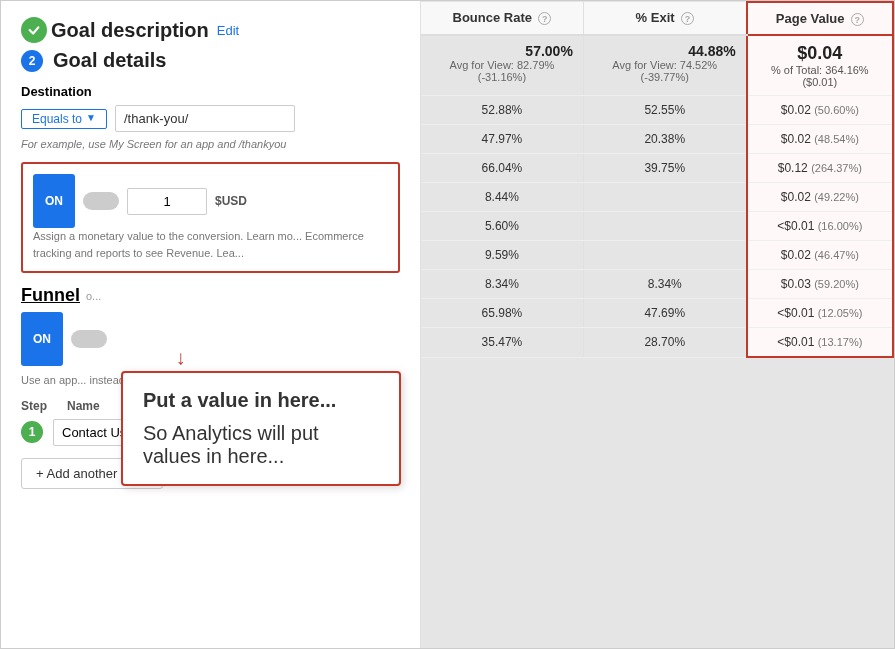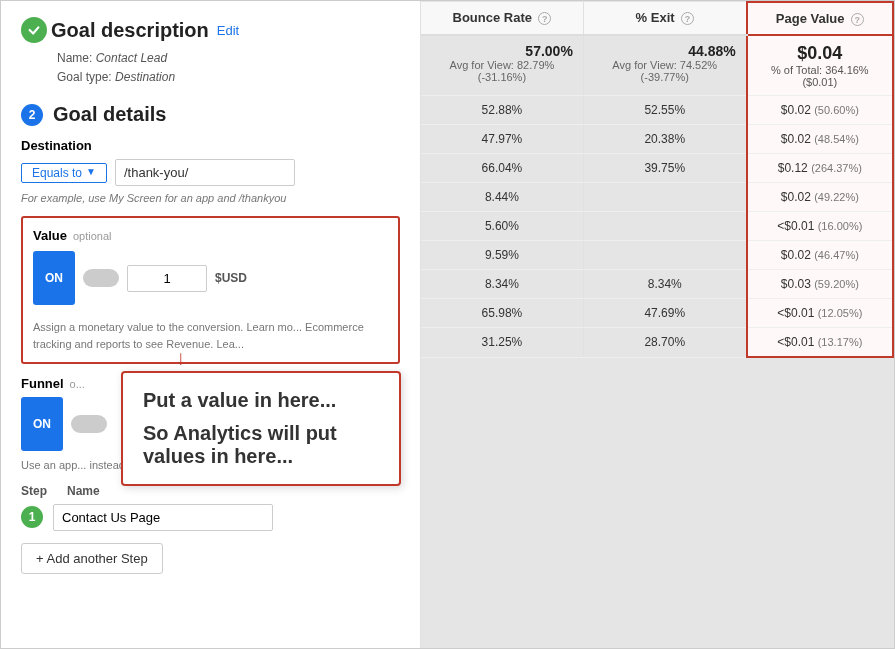--- a/index.html
+++ b/index.html
@@ -216,38 +216,39 @@
 
     .currency-label {
       font-size: 12px;
       color: #555;
       font-weight: bold;
     }
 
     .assign-text {
       font-size: 11px;
       color: #777;
-      margin-top: 14px;
+      margin-top: 0;
       line-height: 1.5;
     }
 
     .funnel-section {
       margin-top: 12px;
     }
 
     .funnel-label-row {
       display: flex;
       align-items: center;
       gap: 6px;
       margin-bottom: 6px;
     }
 
     .funnel-label {
       font-weight: bold;
-      font-size: 13px;
+      font-size: 18px;
+      text-decoration: underline;
     }
 
     .optional-sm {
       font-size: 11px;
       color: #999;
     }
 
     .funnel-toggle-row {
       display: flex;
       align-items: center;
@@ -328,21 +329,21 @@
 
     .annotation-text-1 {
       font-size: 20px;
       font-weight: bold;
       color: #333;
       margin-bottom: 10px;
     }
 
     .annotation-text-2 {
       font-size: 20px;
-      font-weight: bold;
+      font-weight: normal;
       color: #333;
     }
 
     .arrow-down {
       position: absolute;
       font-size: 20px;
       color: #c0392b;
       font-weight: bold;
     }
 
@@ -448,30 +449,20 @@
     <div class="goal-description-header">
       <div class="check-circle">
         <svg viewBox="0 0 16 16" fill="none">
           <polyline points="3,8 7,12 13,5" stroke="white" stroke-width="2.5" stroke-linecap="round" stroke-linejoin="round"></polyline>
         </svg>
       </div>
       <span class="goal-description-title">Goal description</span>
       <span class="edit-link">Edit</span>
     </div>
 
-    <div class="goal-meta">
-      <div>
-        <span>Name:</span>
-        <em>Contact Lead</em>
-      </div>
-      <div>
-        <span>Goal type:</span>
-        <em>Destination</em>
-      </div>
-    </div>
 
     <div class="goal-details-header">
       <div class="step-number">
         <span>2</span>
       </div>
       <span class="goal-details-title">Goal details</span>
     </div>
 
     <div class="field-label">Destination</div>
 
@@ -479,24 +470,20 @@
       <button class="equals-to-btn">
         <span>Equals to</span>
         <span class="arrow">▼</span>
       </button>
       <input class="destination-input" type="text" value="/thank-you/" style="">
     </div>
 
     <div class="hint-text">For example, use My Screen for an app and /thankyou</div>
 
     <div class="value-box">
-      <div class="value-label-row">
-        <span class="value-label">Value</span>
-        <span class="optional-text">optional</span>
-      </div>
       <div class="value-input-row">
         <button class="toggle-btn">ON</button>
         <div class="toggle-slider"></div>
         <input class="number-input" type="text" value="1" style="">
         <span class="currency-label">$USD</span>
       </div>
       <div class="assign-text">Assign a monetary value to the conversion. Learn mo... Ecommerce tracking and reports to see Revenue. Lea...</div>
     </div>
 
     <div class="funnel-section">
@@ -650,21 +637,21 @@
             </td>
             <td>
               <div>47.69%</div>
             </td>
             <td class="highlighted-col">
               <div>&lt;$0.01 <span style="color:#777;font-size:11px">(12.05%)</span></div>
             </td>
           </tr>
           <tr>
             <td>
-              <div>31.25%</div>
+              <div>35.47%</div>
             </td>
             <td>
               <div>28.70%</div>
             </td>
             <td class="highlighted-col">
               <div>&lt;$0.01 <span style="color:#777;font-size:11px">(13.17%)</span></div>
             </td>
           </tr>
         </tbody>
     </table>

